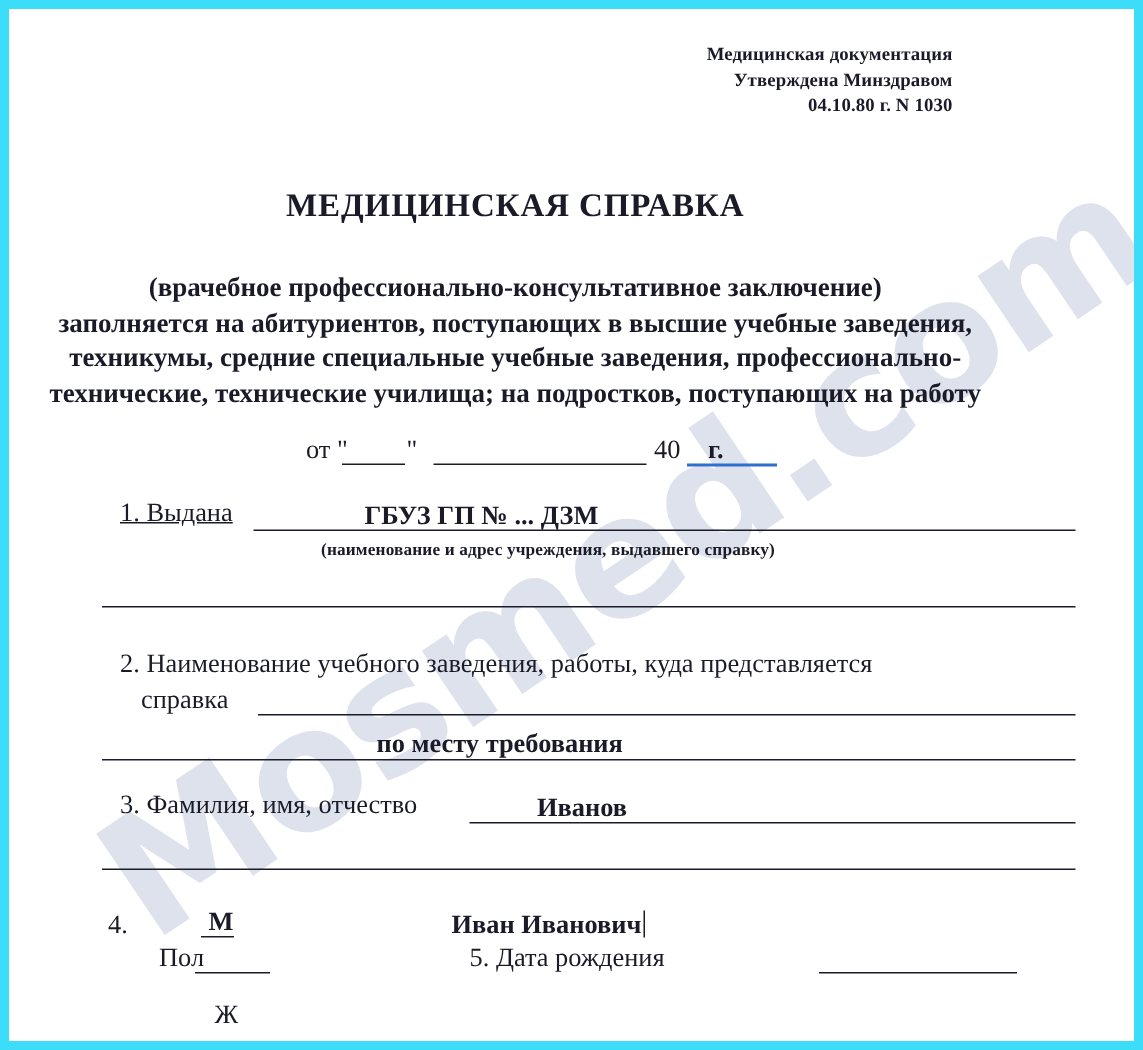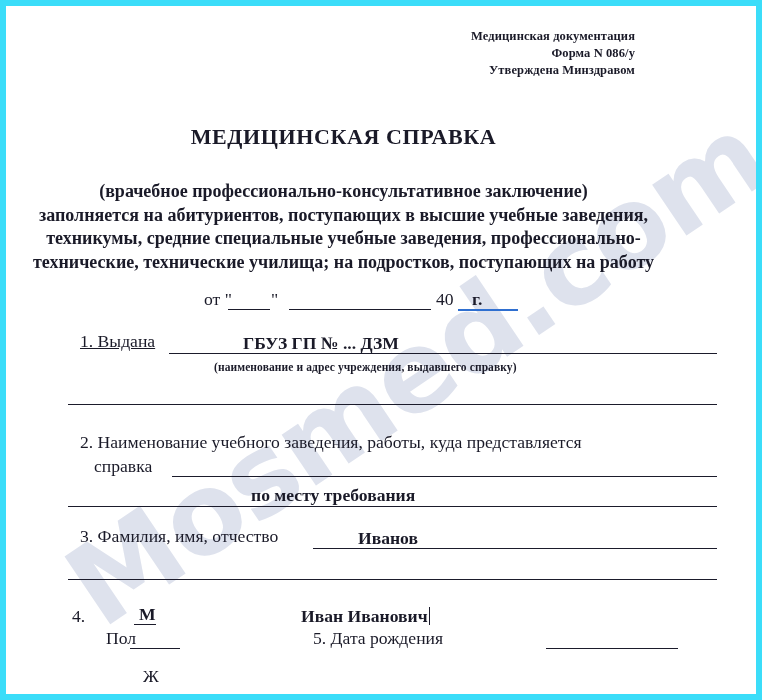--- a/index.html
+++ b/index.html
@@ -122,22 +122,22 @@
 <body>
 
 <div id="page">
 
   <div id="watermark">Mosmed.com</div>
 
   <div id="content">
 
     <div class="abs hdr">
       <div>Медицинская документация</div>
-      <div>Форма N 086/у</div>
       <div>Утверждена Минздравом</div>
+      <div>04.10.80 г. N 1030</div>
     </div>
 
     <div class="abs title">МЕДИЦИНСКАЯ СПРАВКА</div>
 
     <div class="abs intro">
       <div>(врачебное профессионально-консультативное заключение)</div>
       <div>заполняется на абитуриентов, поступающих в высшие учебные заведения,</div>
       <div>техникумы, средние специальные учебные заведения, профессионально-</div>
       <div>технические, технические училища; на подростков, поступающих на работу</div>
     </div>

